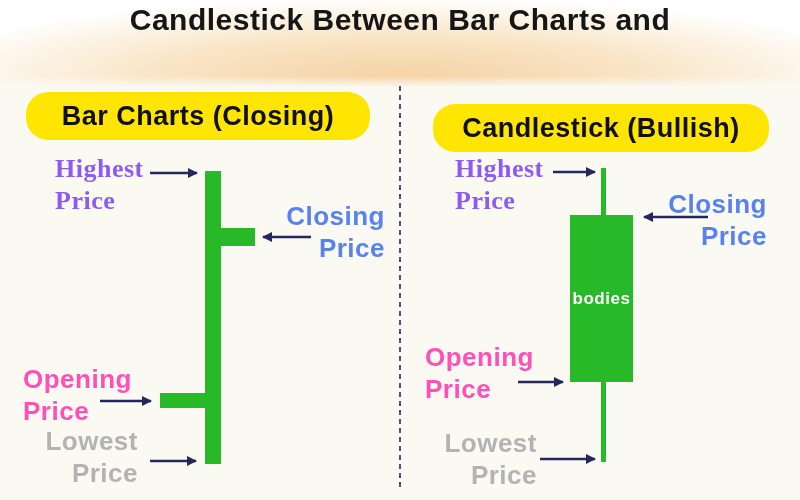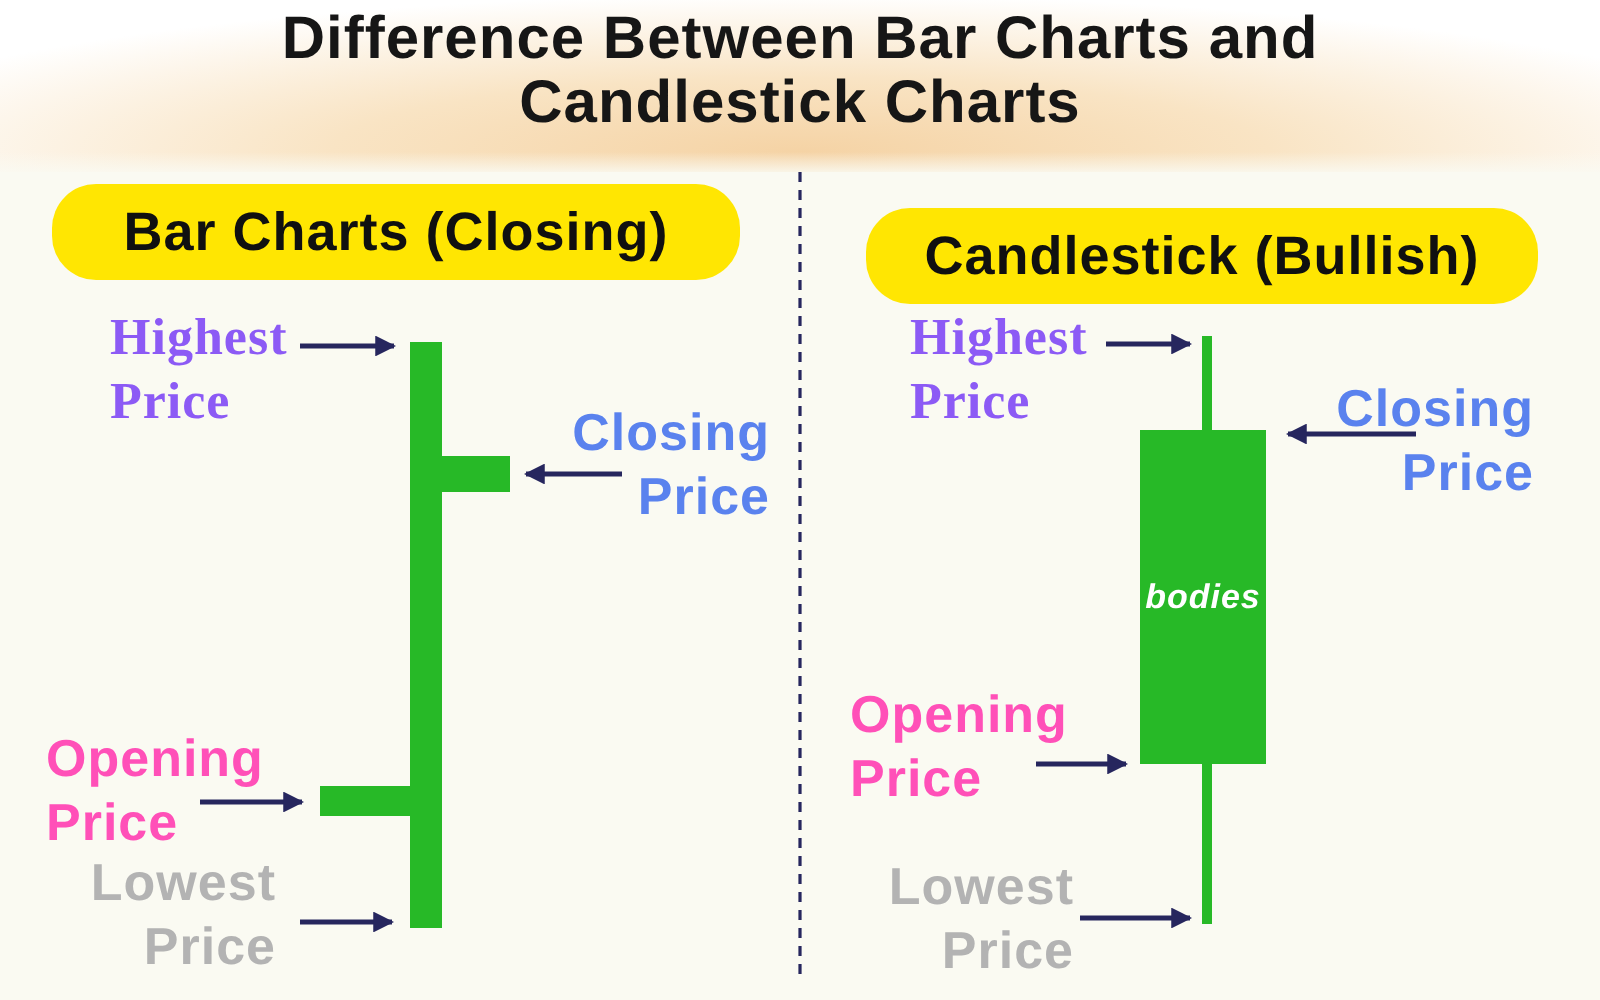--- a/index.html
+++ b/index.html
@@ -39,21 +39,21 @@
   .shape{position:absolute;background:var(--green);}
   .bar-main{left:205px;top:171px;width:16px;height:293px;}
   .bar-tick-close{left:221px;top:228px;width:34px;height:18px;}
   .bar-tick-open{left:160px;top:393px;width:45px;height:15px;}
   .wick-top{left:601px;top:168px;width:5px;height:47px;}
   .candle-body{
     left:570px;top:215px;width:63px;height:167px;
     display:flex;align-items:center;justify-content:center;
   }
   .candle-body-label{
-    color:#ffffff;font-size:17px;font-weight:bold;letter-spacing:0.5px;font-style:italic;
+    color:#ffffff;font-size:17px;font-weight:bold;letter-spacing:0.5px;
   }
   .wick-bottom{left:601px;top:382px;width:5px;height:80px;}
   .price-label{
     position:absolute;font-size:26px;font-weight:bold;line-height:32px;
     letter-spacing:0.5px;width:116px;
   }
   .align-right{text-align:right;width:140px;}
   .c-purple{color:var(--purple);font-family:Liberation Serif, serif;}
   .c-blue{color:var(--blue);}
   .c-pink{color:var(--pink);}
@@ -72,22 +72,21 @@
   .divider-line{stroke-width:1.6px;stroke-dasharray:5 4;}
   .arrowhead{fill:var(--navy);}
 </style>
 </head>
 <body>
 
 <div class="header-banner"></div>
 <div class="header-fade"></div>
 
 <h1 class="page-title">
-  <span>Difference Between Bar Charts and</span>
-  <span>Candlestick Charts</span>
+  <span>Candlestick Between Bar Charts and</span>
 </h1>
 
 <section>
   <div class="pill pill-left">Bar Charts (Closing)</div>
 
   <div class="shape bar-main"></div>
   <div class="shape bar-tick-close"></div>
   <div class="shape bar-tick-open"></div>
 
   <div class="price-label c-purple lbl-l-highest">Highest Price</div>

